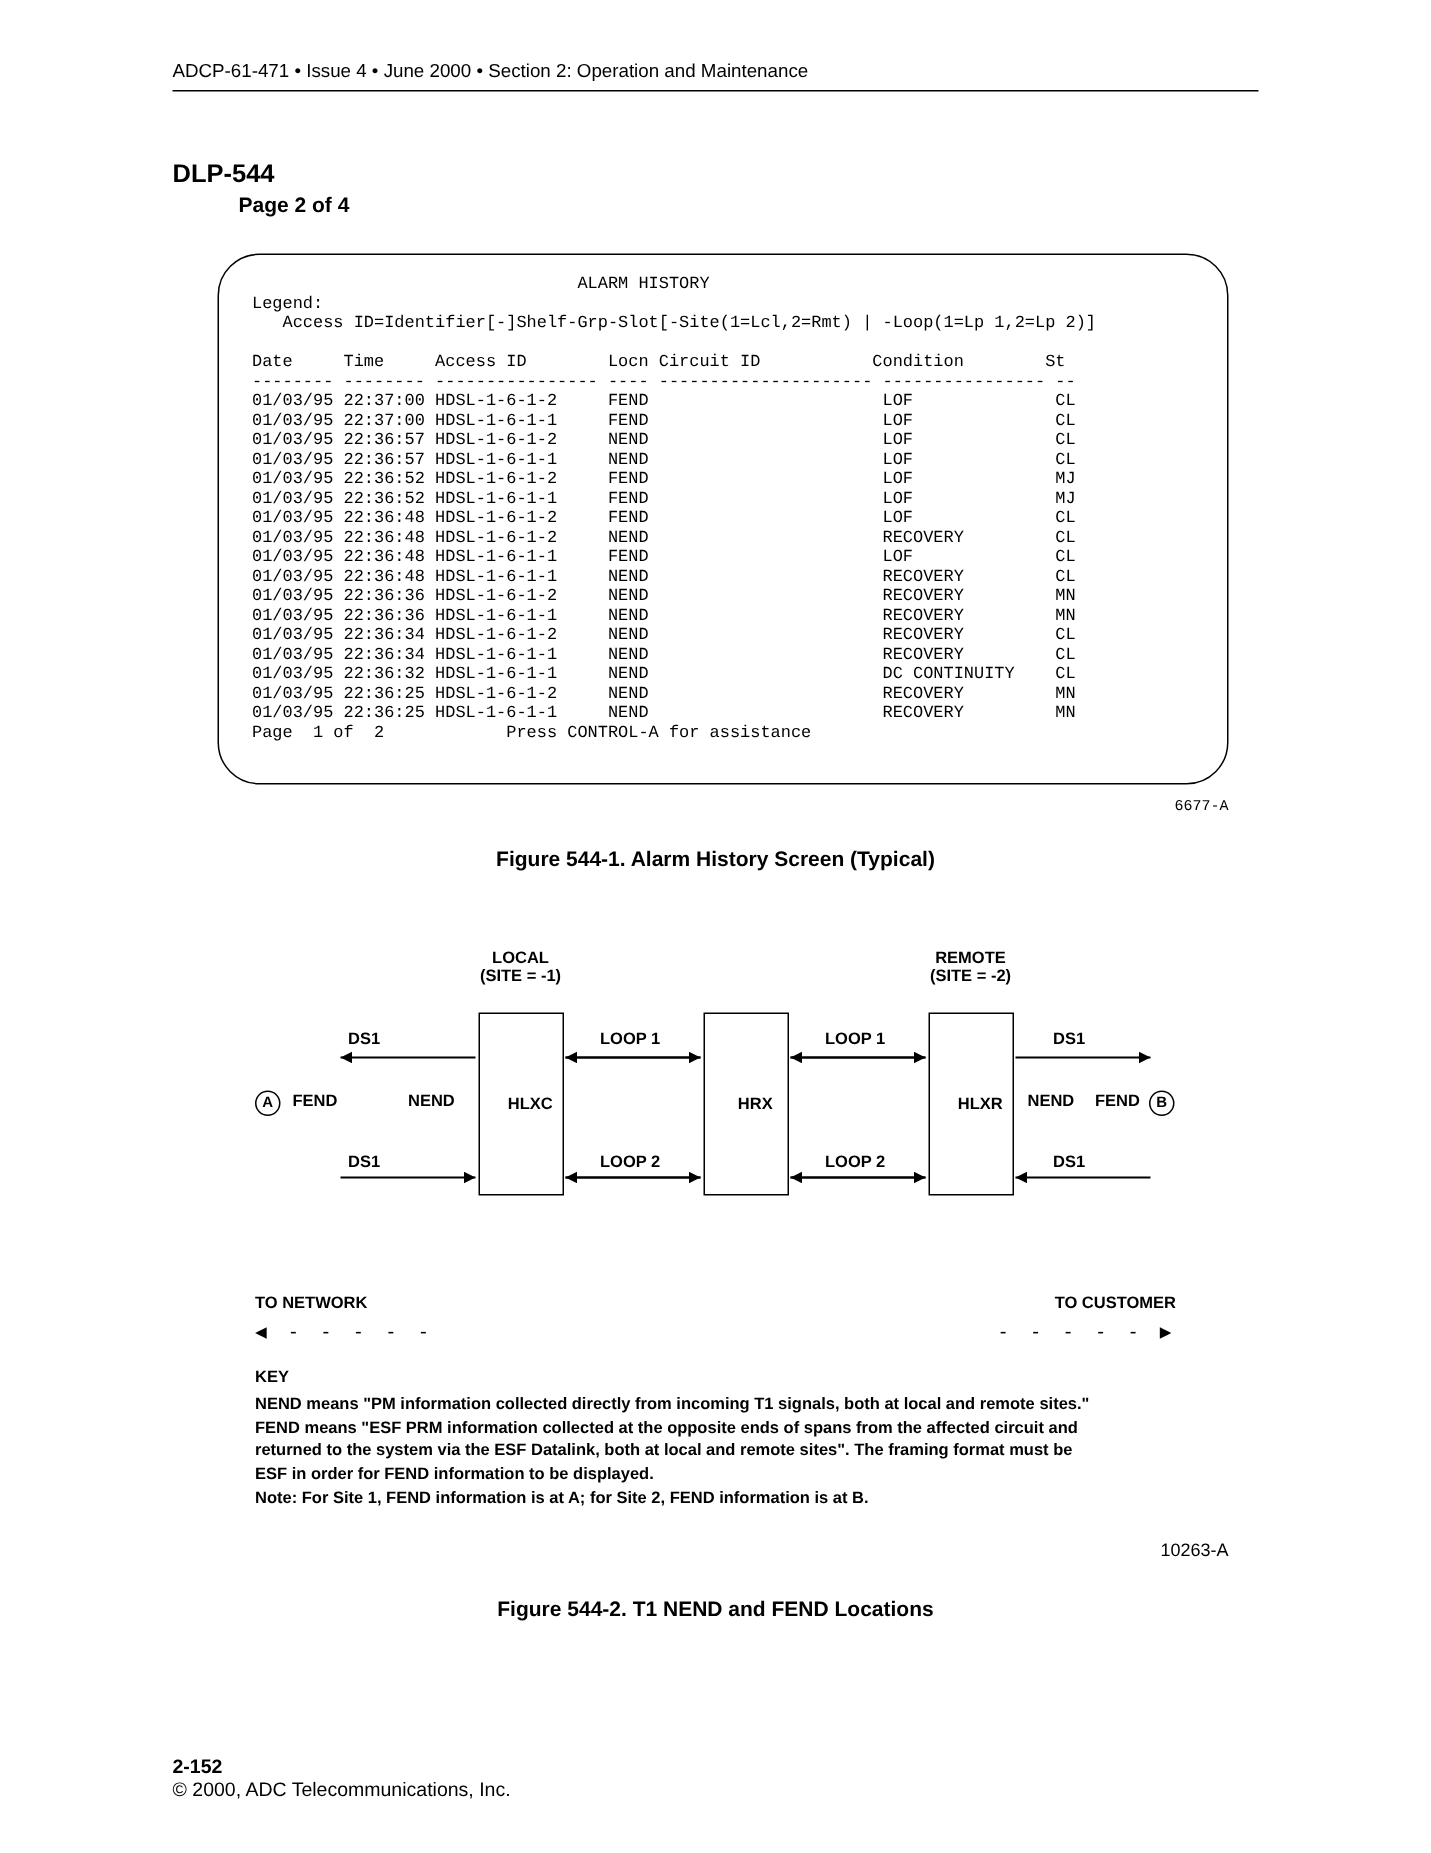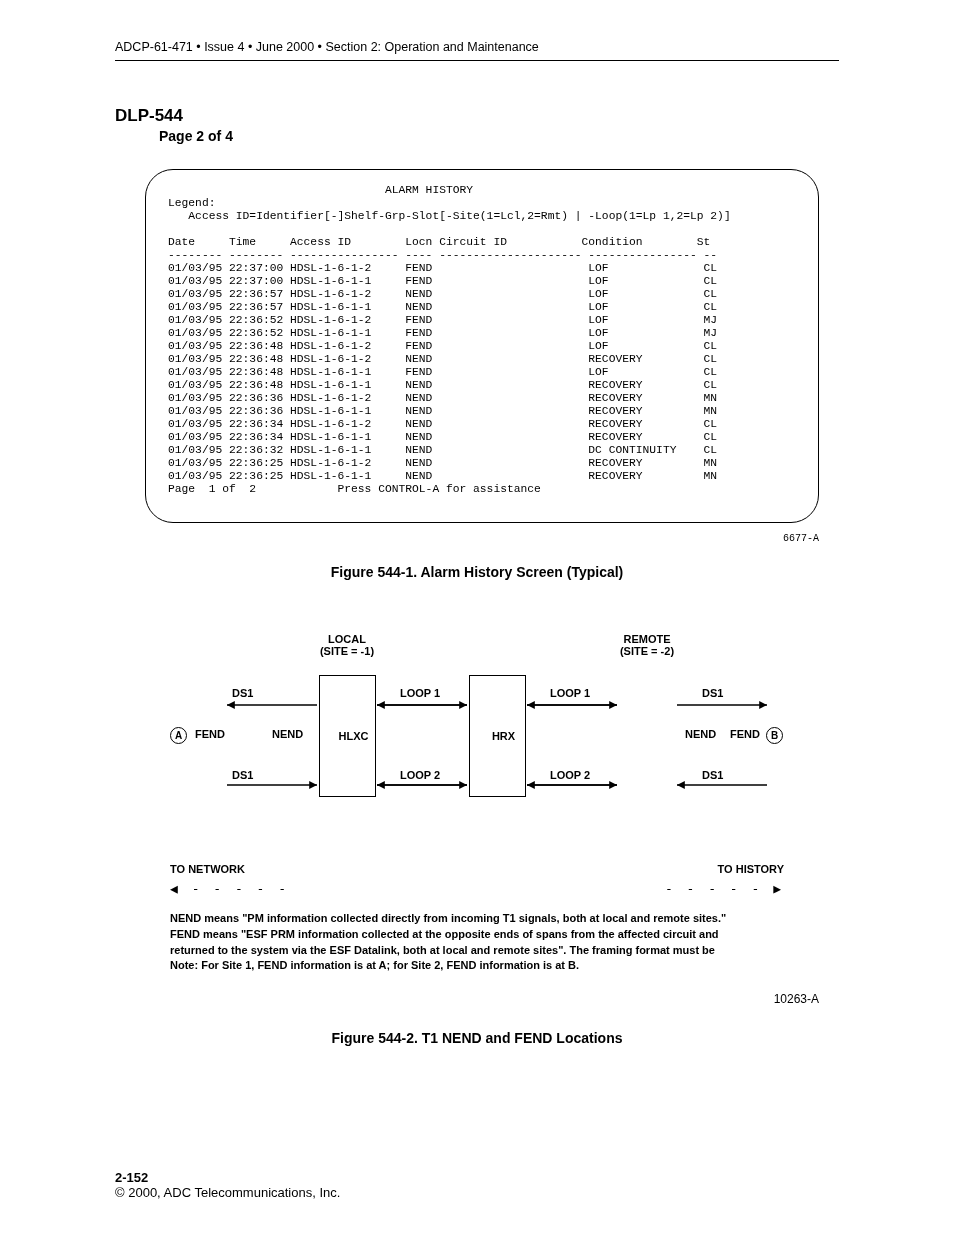--- a/index.html
+++ b/index.html
@@ -180,20 +180,23 @@
       <span>REMOTE</span><br>
       <span>(SITE = -2)</span>
     </div>
 
     <div class="db" style="left:147px;">
         <div class="lbl">HLXC</div>
       </div>
     <div class="db" style="left:297px;">
         <div class="lbl">HRX</div>
       </div>
+    <div class="db" style="left:447px;">
+        <div class="lbl">HLXR</div>
+      </div>
 
     <div class="dtext" style="left:60px; top:52px;">DS1</div>
     <div class="dtext" style="left:-2px; top:92px;"><span class="circ">A</span></div>
     <div class="dtext" style="left:23px; top:93px;">FEND</div>
     <div class="dtext" style="left:100px; top:93px;">NEND</div>
     <div class="dtext" style="left:60px; top:134px;">DS1</div>
 
     <div class="dtext" style="left:228px; top:52px;">LOOP 1</div>
     <div class="dtext" style="left:228px; top:134px;">LOOP 2</div>
 
@@ -226,31 +229,33 @@
       <line x1="355" y1="150" x2="445" y2="150" stroke="#000" stroke-width="1.3" marker-end="url(#ah)"></line>
       <line x1="445" y1="150" x2="355" y2="150" stroke="#000" stroke-width="1.3" marker-end="url(#ah)"></line>
 
       <line x1="505" y1="70" x2="595" y2="70" stroke="#000" stroke-width="1.3" marker-end="url(#ah)"></line>
       <line x1="595" y1="150" x2="505" y2="150" stroke="#000" stroke-width="1.3" marker-end="url(#ah)"></line>
     </svg>
   </div>
 
   <div class="net-cust">
     <span>TO NETWORK</span>
-    <span>TO HISTORY</span>
+    <span>TO CUSTOMER</span>
   </div>
   <div class="dash-row">
     <span>◀ - - - - -</span>
     <span>- - - - - ▶</span>
   </div>
 
   <div class="key-block">
+    <div class="key-title">KEY</div>
     <div>NEND means "PM information collected directly from incoming T1 signals, both at local and remote sites."</div>
     <div>FEND means "ESF PRM information collected at the opposite ends of spans from the affected circuit and</div>
     <div>returned to the system via the ESF Datalink, both at local and remote sites". The framing format must be</div>
+    <div>ESF in order for FEND information to be displayed.</div>
     <div>Note: For Site 1, FEND information is at A; for Site 2, FEND information is at B.</div>
   </div>
 
   <div class="fig-id-right2">10263-A</div>
   <div class="fig-caption" style="margin-bottom:0;">Figure 544-2. T1 NEND and FEND Locations</div>
 
   <div class="footer">
     <div class="pn">2-152</div>
     <div>© 2000, ADC Telecommunications, Inc.</div>
   </div>

